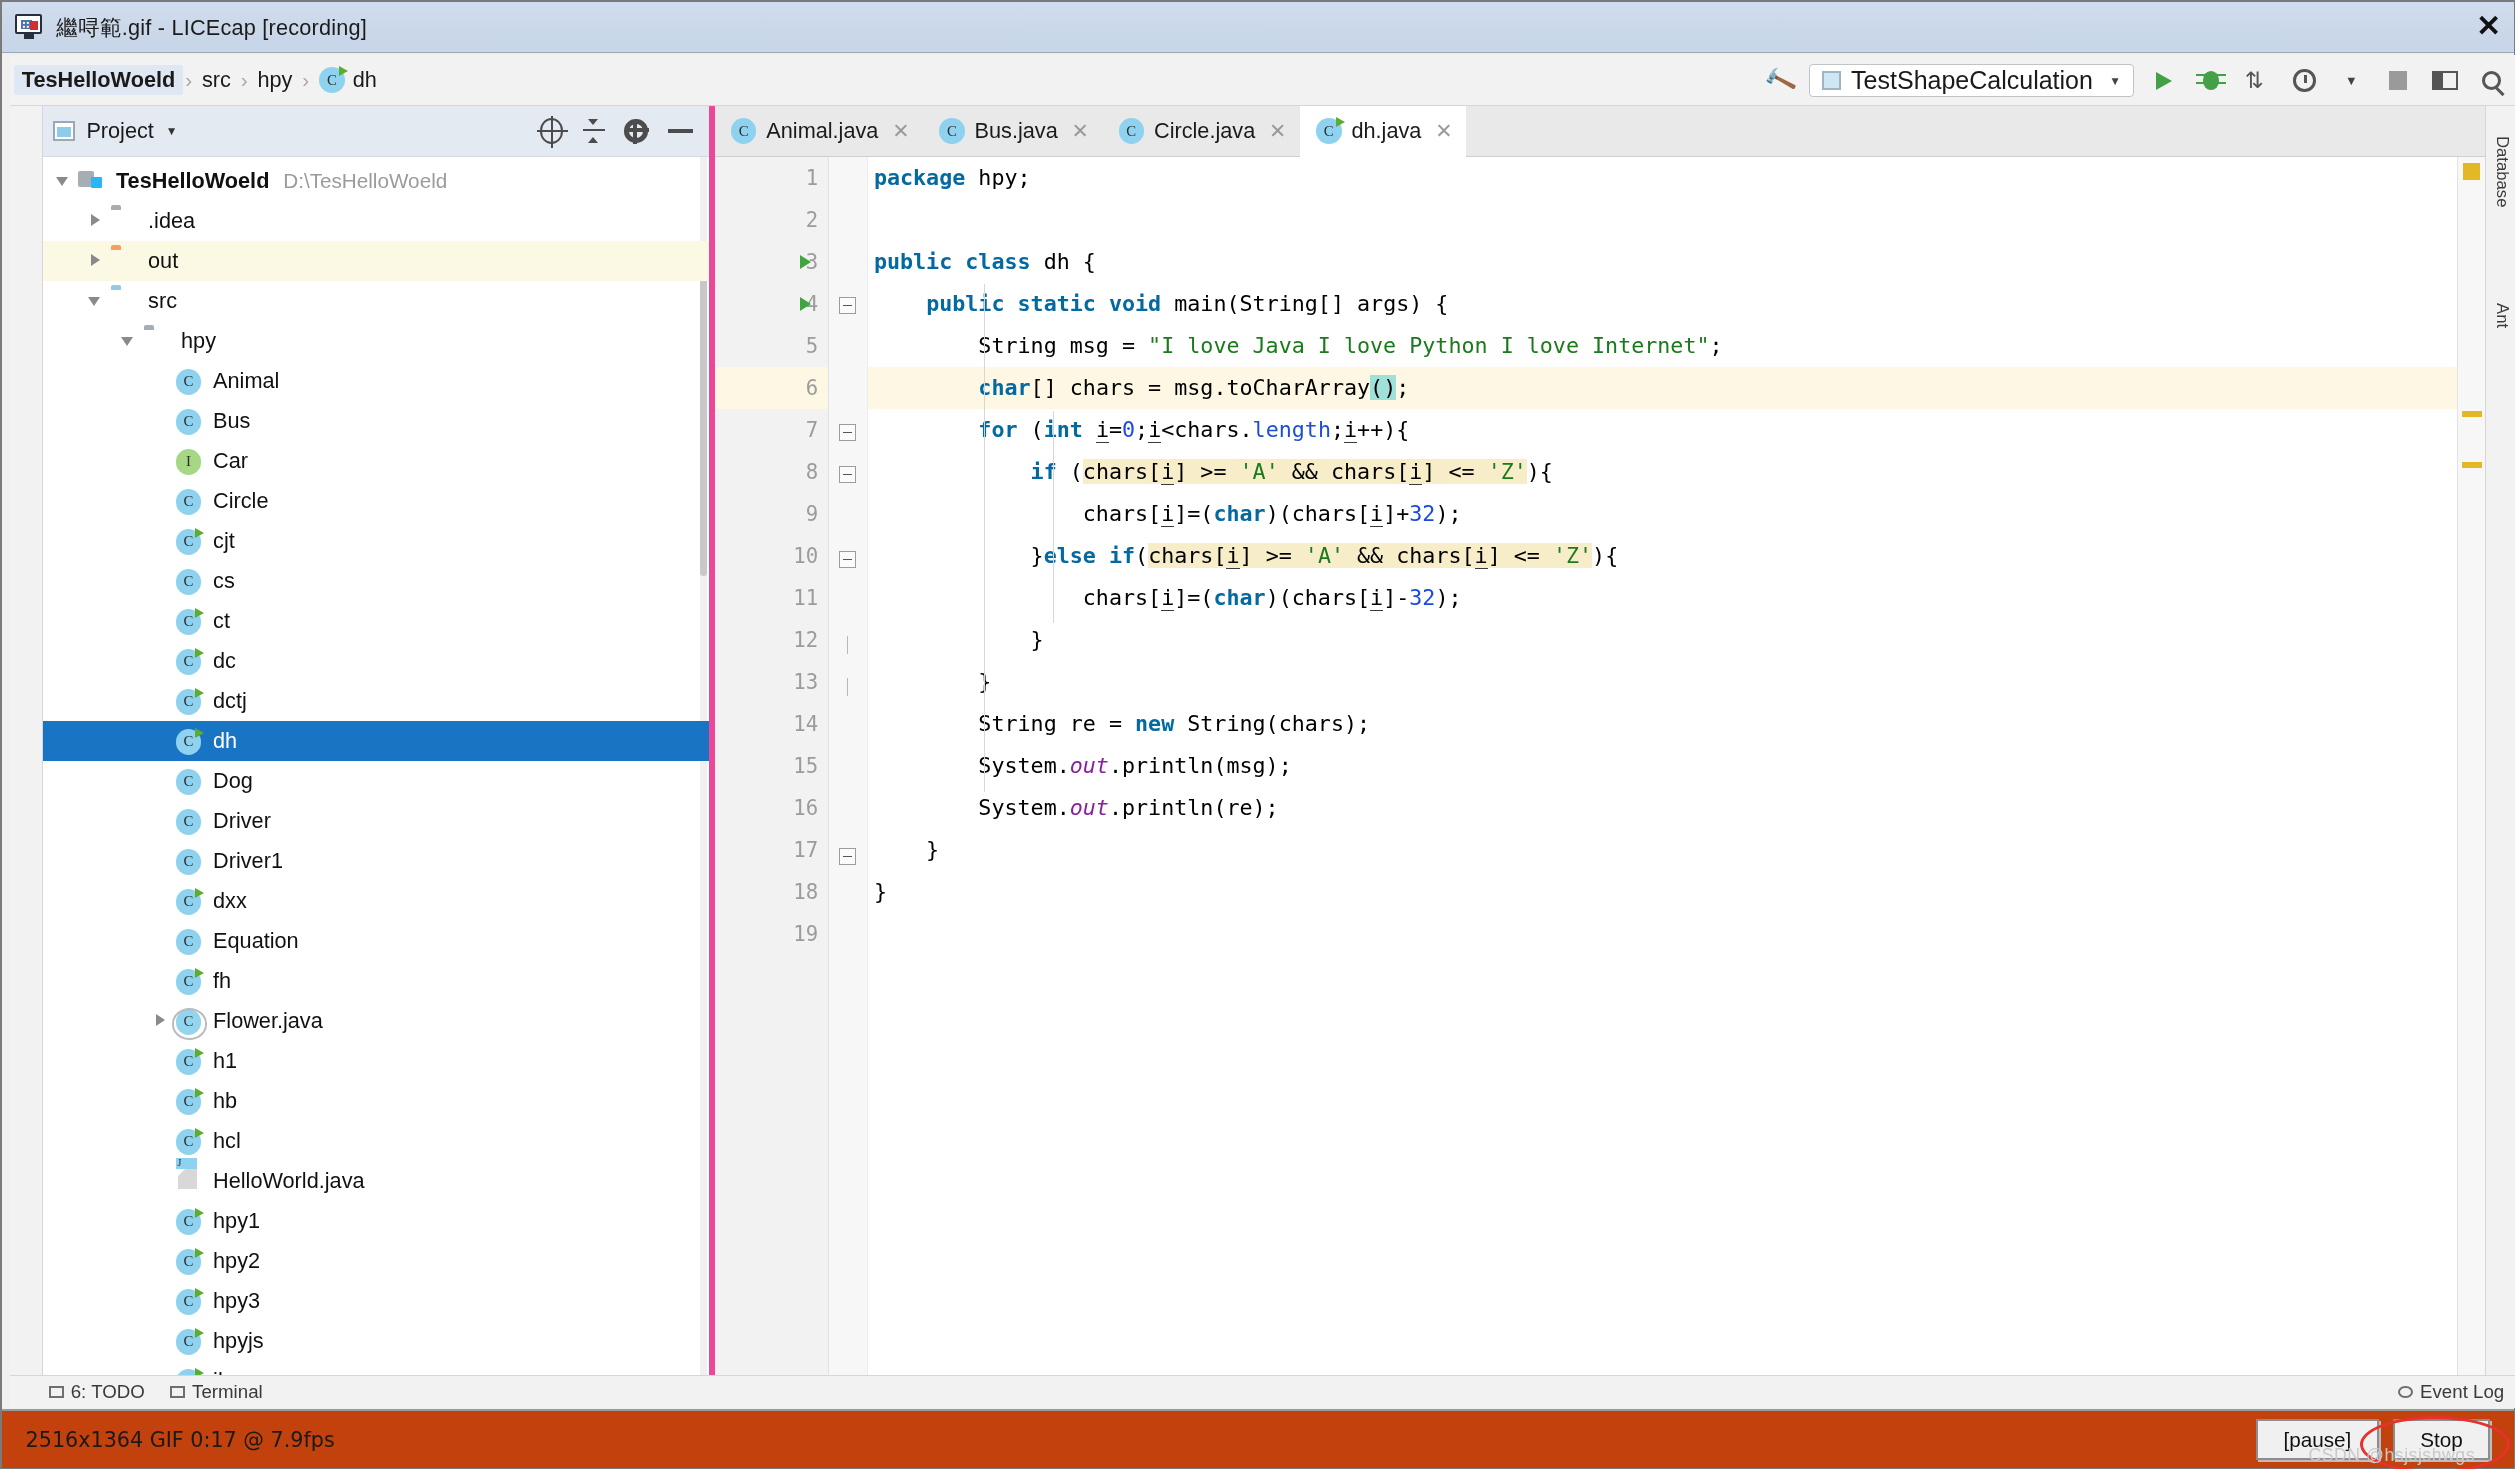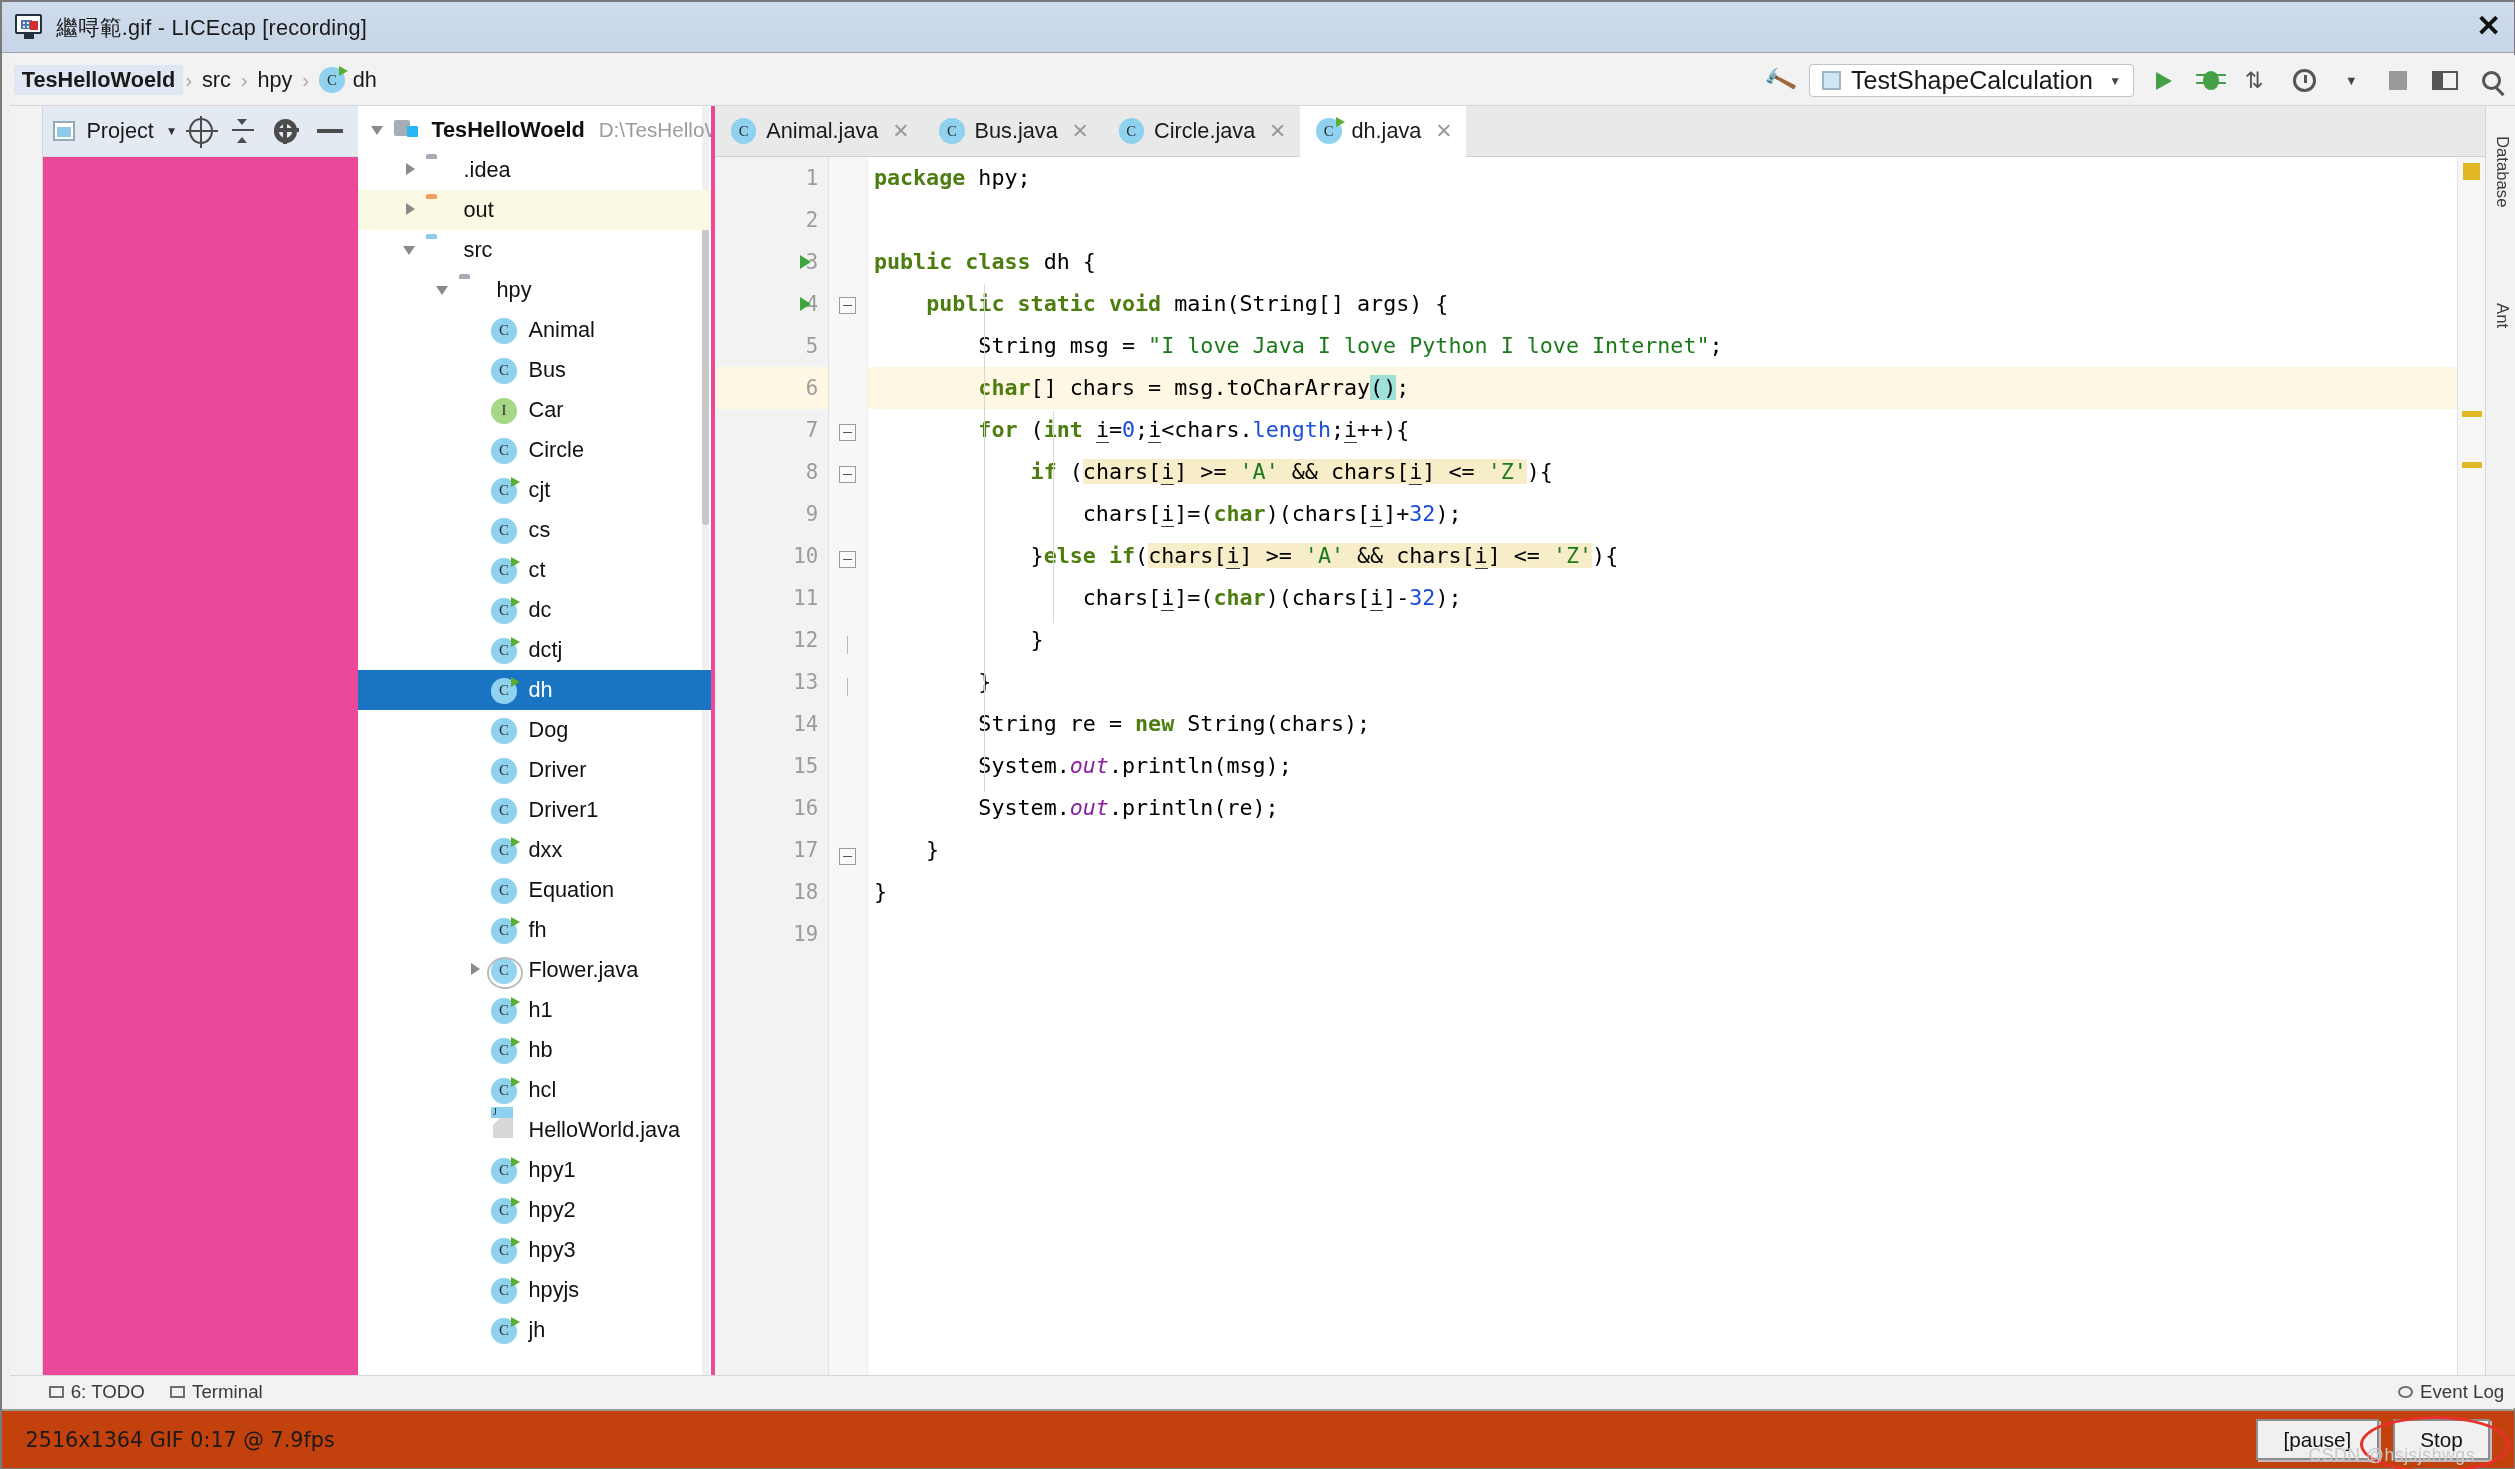--- a/index.html
+++ b/index.html
@@ -124,23 +124,23 @@
     position: relative; flex: none;
   }
   .vlabel {
     position: absolute; left: 50%; transform-origin: 0 0;
     transform: rotate(90deg) translate(0,-50%);
     font-size: 16.7px; color: #3b3b3b; white-space: nowrap;
   }
 
   
   .project-panel {
-    width: 672px; background: #ec4899; flex: none;
-    display: flex; flex-direction: row;
-    border-right: 4px solid #ec4899;
+    width: 672px; background: #15803d; flex: none;
+    display: flex; flex-direction: column;
+    border-right: 6px solid #ec4899;
   }
   .pp-header {
     height: 51px; background: #e4eaf1; display: flex; align-items: center;
     padding: 0 9.9px; gap: 11.8px; border-bottom:1px solid #d3dae2;
   }
   .pp-ic-window { width: 21.7px; height: 19.7px; border: 2px solid #9aa9b6; background:#ffffff; position:relative;}
   .pp-ic-window:after{content:"";position:absolute;left:2px;top:3.9px;right:2px;bottom:2px;background:#8ecbe8;}
   .pp-title { font-size: 21.7px; color: #1a1a1a; }
   .pp-caret { font-size: 11.8px; color: #333; }
   .pp-actions { margin-left: auto; display: flex; align-items: center; gap: 19.7px; padding-right: 5.9px;}
@@ -267,21 +267,21 @@
 
   .code {
     flex: 1; position: relative; background: #ffffff; overflow: hidden;
     font-family: "DejaVu Sans Mono", monospace; font-size: 21.7px;
   }
   .cline {
     height: 42px; line-height: 42px; white-space: pre; padding-left: 5.9px;
     position: relative;
   }
   .cline.cur { background: #fdf7e3; }
-  .kw { color: #4d7c0f; font-weight: 700; }
+  .kw { color: #0369a1; font-weight: 700; }
   .str{ color: #1b7a1b; }
   .num{ color: #1a4ae0; }
   .fld{ color: #1d4ed8; }
   .ital{ color: #8a1fa0; font-style: italic; }
   .var-u{ border-bottom: 1px solid #3a3a3a; }
   .hi { background: #f7edc8; }
   .brk{ background: #9fe0d8; }
   .indent-guide{
     position:absolute; top:0; bottom:0; width:1px; background:#d7d7d7;
   }

